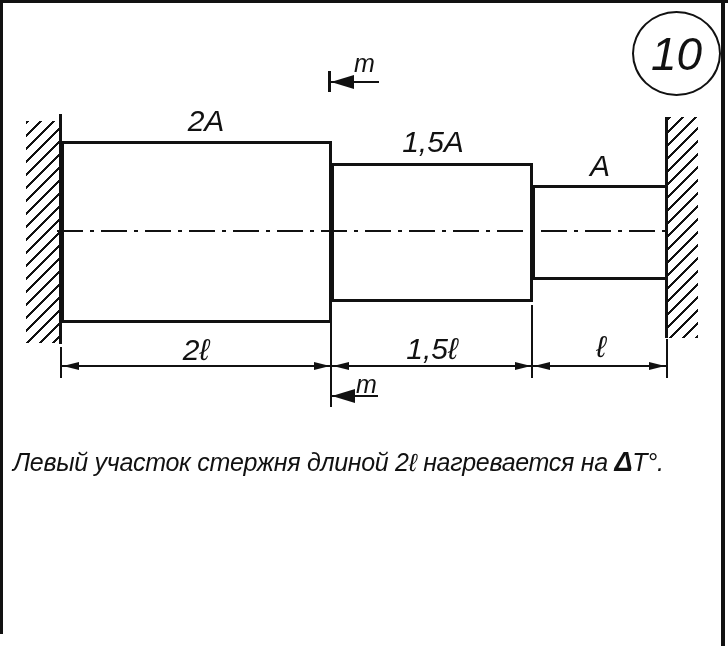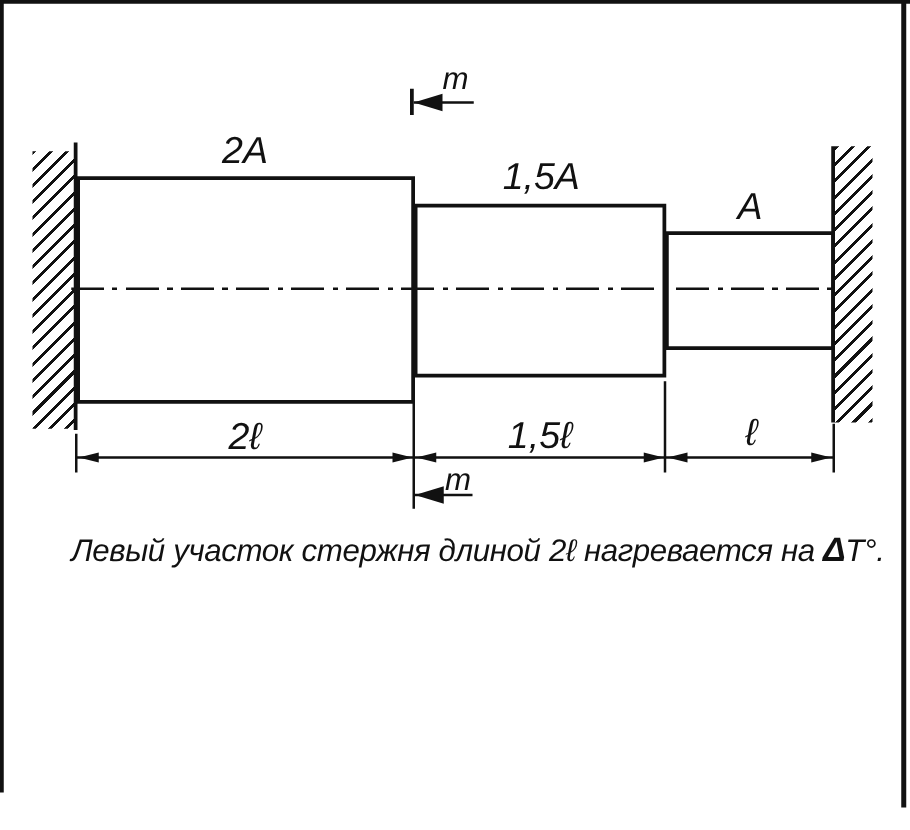--- a/index.html
+++ b/index.html
@@ -59,21 +59,21 @@
   .arr-l { border-top:4px solid transparent; border-bottom:4px solid transparent;
            border-right:16px solid var(--ink); }
   .arr-r { border-top:4px solid transparent; border-bottom:4px solid transparent;
            border-left:16px solid var(--ink); }
   .arr-big { border-top:7px solid transparent; border-bottom:7px solid transparent;
              border-right:23px solid var(--ink); }
   .lbl {
     position:absolute; font-style:italic; font-size:30px;
     white-space:nowrap; transform:translateX(-50%); line-height:1;
   }
-  .lbl-2A   { left:196px; top:106px; }
+  .lbl-2A   { left:206px; top:106px; }
   .lbl-15A  { left:433px; top:127px; }
   .lbl-A    { left:600px; top:151px; }
   .lbl-2l   { left:196px; top:335px; }
   .lbl-15l  { left:432px; top:334px; }
   .lbl-l    { left:601px; top:332px; }
   
   .m-top-tick { left:328px; top:71px;  width:2.5px; height:21px; }
   .m-top-tail { left:331px; top:81px;  width:48px;  height:2px; }
   .m-top-arr  { left:331px; top:75px; }
   .m-bot-tail { left:332px; top:395px; width:46px;  height:2px; }
@@ -81,36 +81,39 @@
   .m-lbl {
     position:absolute; font-style:italic; font-size:25px; line-height:1;
   }
   .m-lbl-top { left:354px; top:51px; }
   .m-lbl-bot { left:356px; top:372px; }
   
   .textline {
     position:absolute; left:13px; font-style:italic; font-size:25px;
     letter-spacing:-0.3px; white-space:pre; line-height:1.1;
   }
-  .t1 { top:426px;margin-left:44px; }
+  .t1 { top:448px; }
   .t2 { top:462px; }
   .t3 { top:499px; }
   .t4 { top:535px; }
   .t5 { top:585px; }
   .bd { font-weight:bold; font-size:27px; }
 </style>
 </head>
 <body>
 
 <div class="canvas">
 
   <div class="bar frame-top"></div>
   <div class="bar frame-left"></div>
   <div class="bar frame-right"></div>
 
+  <div class="abs badge">
+    <span>10</span>
+  </div>
 
   <div class="abs hatch hatch-left"></div>
   <div class="bar wall-line-left"></div>
 
   <div class="abs hatch hatch-right"></div>
   <div class="bar wall-line-right"></div>
 
   <div class="rod rod1"></div>
   <div class="rod rod2"></div>
   <div class="rod rod3"></div>

